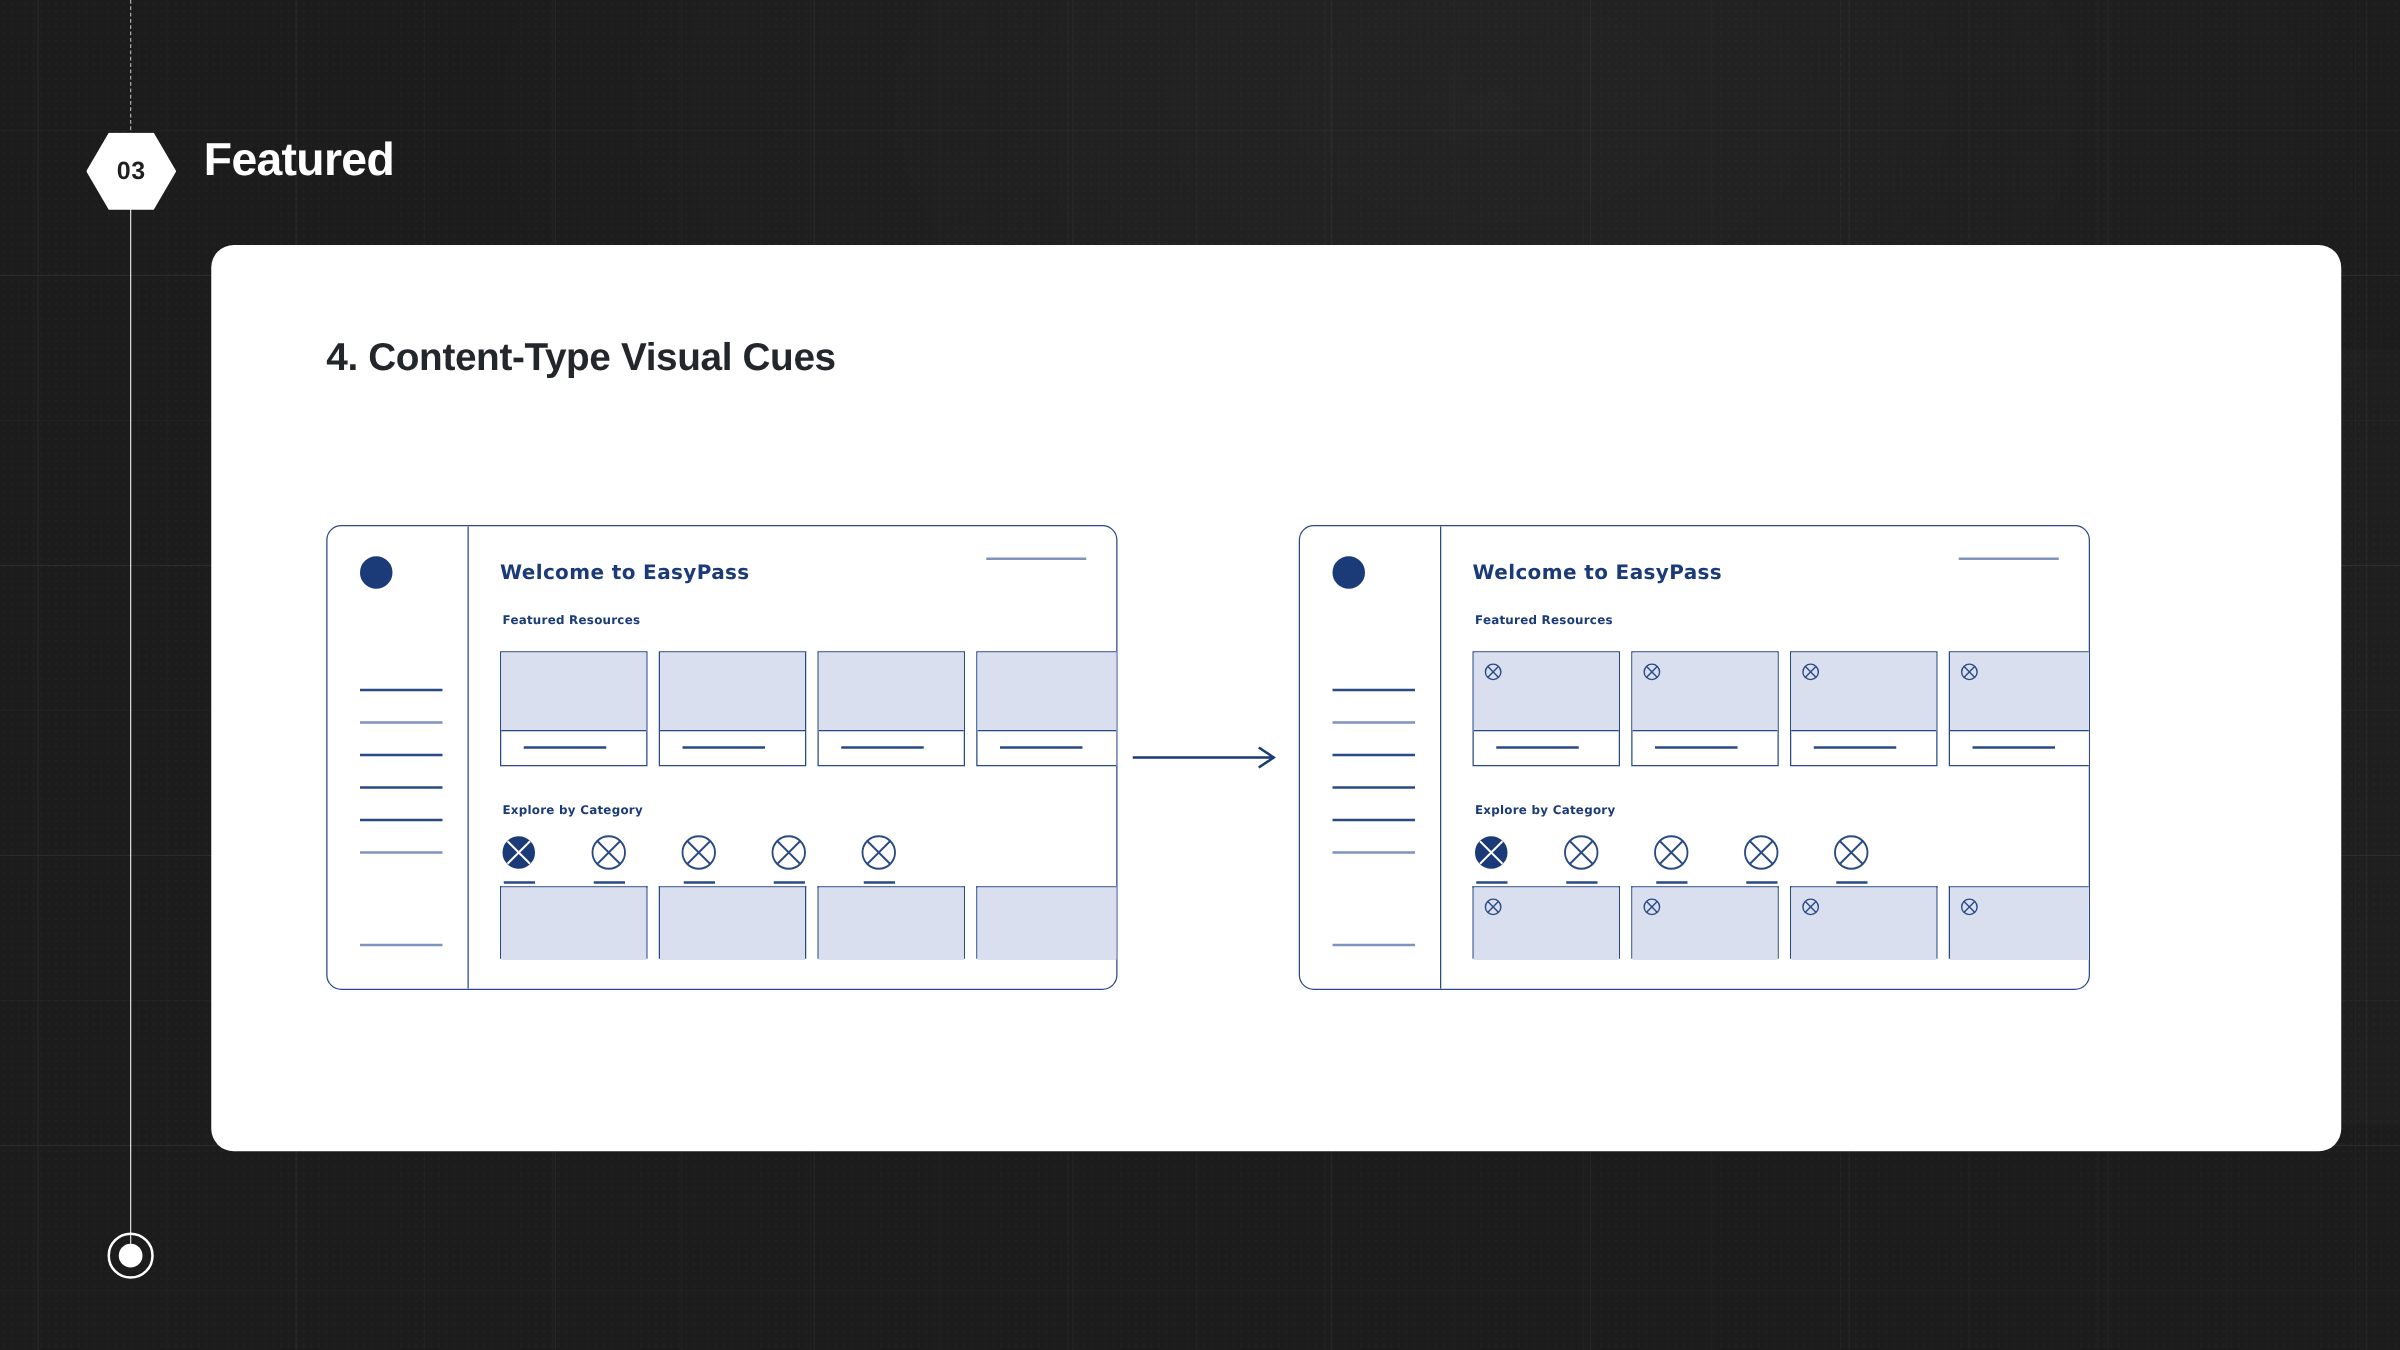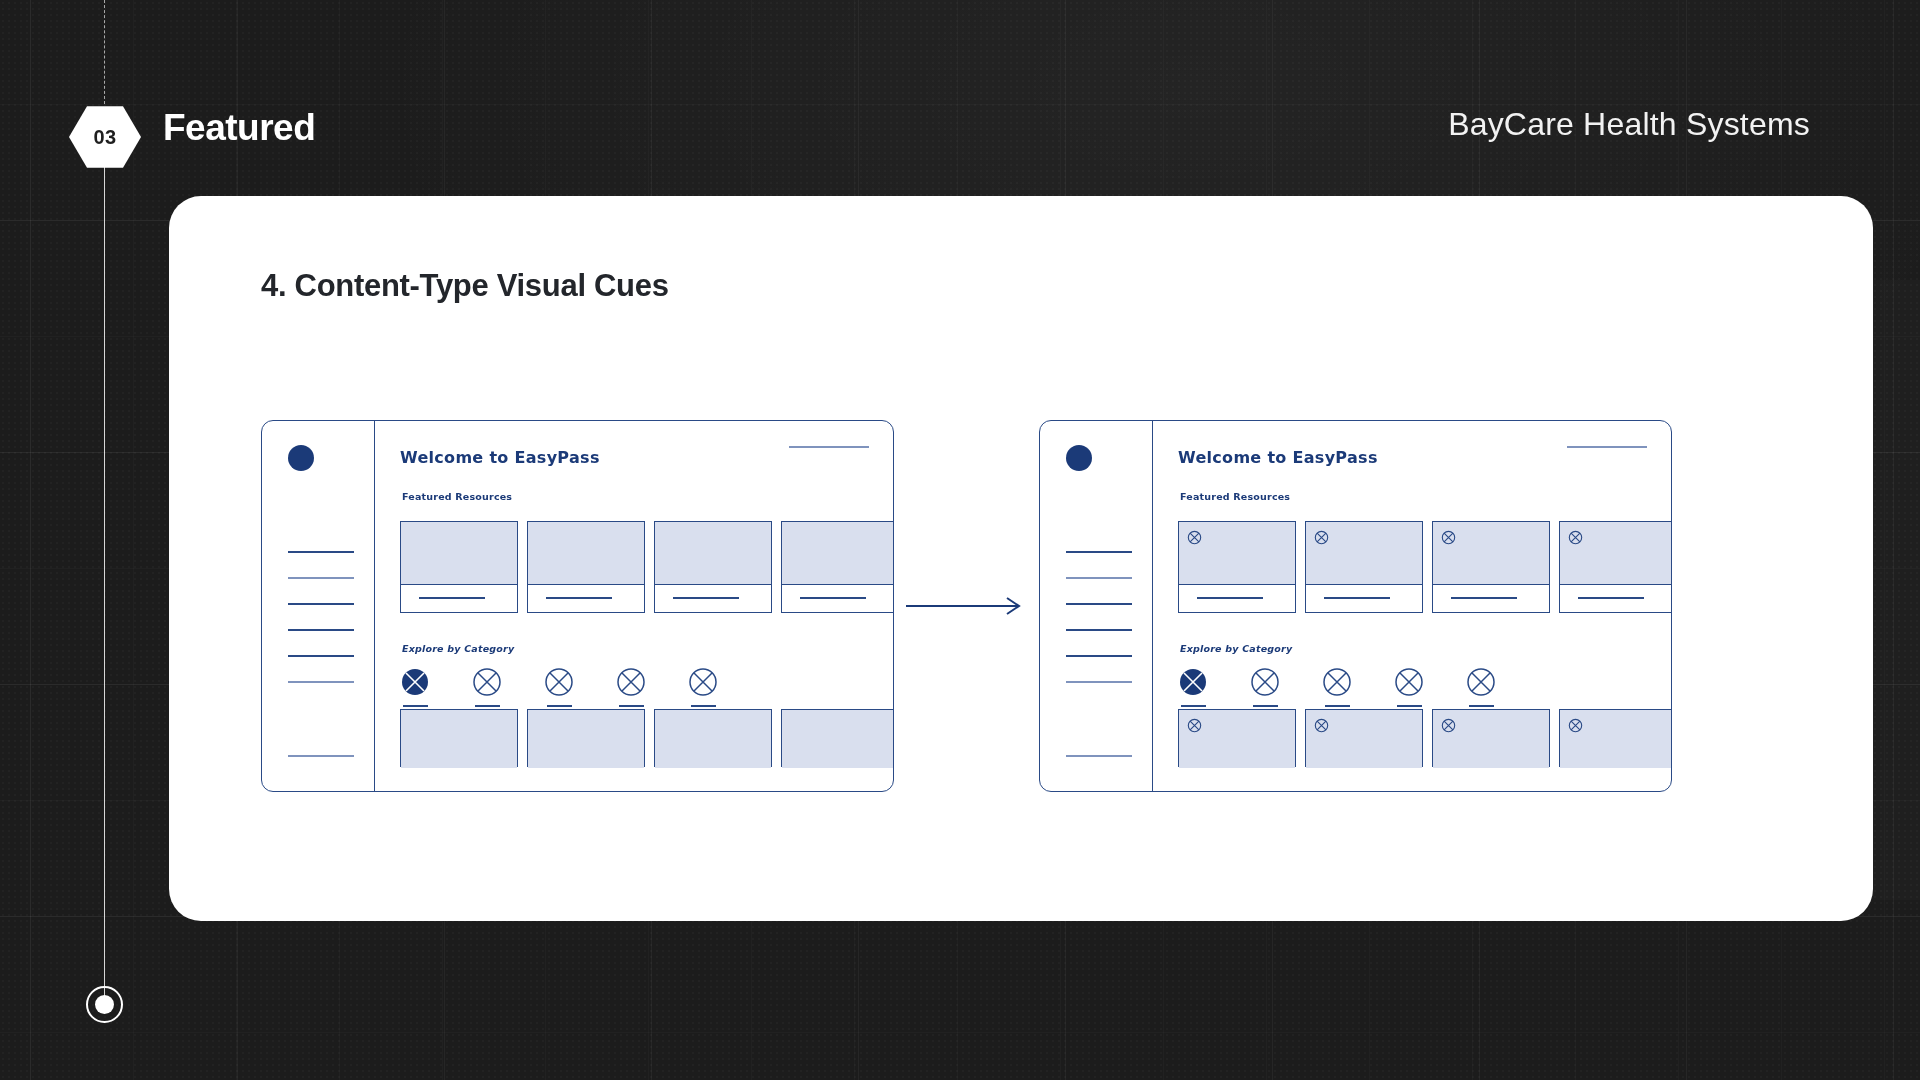--- a/index.html
+++ b/index.html
@@ -135,21 +135,21 @@
   }
 
   
   .panel {
     position: absolute;
     left: 169px;
     top: 196px;
     width: 1704px;
     height: 725px;
     background: #ffffff;
-    border-radius: 32px;
+    border-radius: 18px;
     padding-left: 31px;
   }
   .panel-title {
     position: absolute;
     left: 92px;
     top: 72px;
     font-size: 31px;
     font-weight: bold;
     color: #23262b;
     letter-spacing: -0.3px;
@@ -221,21 +221,21 @@
   .wf-h2 {
     position: absolute;
     left: 27px;
     font-size: 9.5px;
     color: #1b3a78;
     font-family: "DejaVu Sans", sans-serif;
     font-weight: bold;
     letter-spacing: 0.2px;
   }
   .wf-h2.featured { top: 70px; }
-  .wf-h2.explore  { top: 222px; font-style: italic; }
+  .wf-h2.explore  { top: 222px; }
 
   
   .card-row {
     position: absolute;
     left: 25px;
     display: flex;
     gap: 9px;
   }
   .card-row.featured { top: 100px; }
   .card-row.bottom   { top: 288px; }
@@ -314,21 +314,20 @@
 
   <div class="step-badge">
     <span>03</span>
   </div>
 
   <div class="rail-end">
     <i></i>
   </div>
 
   <div class="brand">Featured</div>
-  <div class="client">BayCare Health Systems</div>
 
   <div class="panel">
     <div class="panel-title">4. Content-Type Visual Cues</div>
   </div>
 
   <div class="wf left">
     <div class="wf-sidebar">
       <div class="wf-logo"></div>
       <div class="nav-line" style="top:130px"></div>
       <div class="nav-line soft" style="top:156px"></div>

